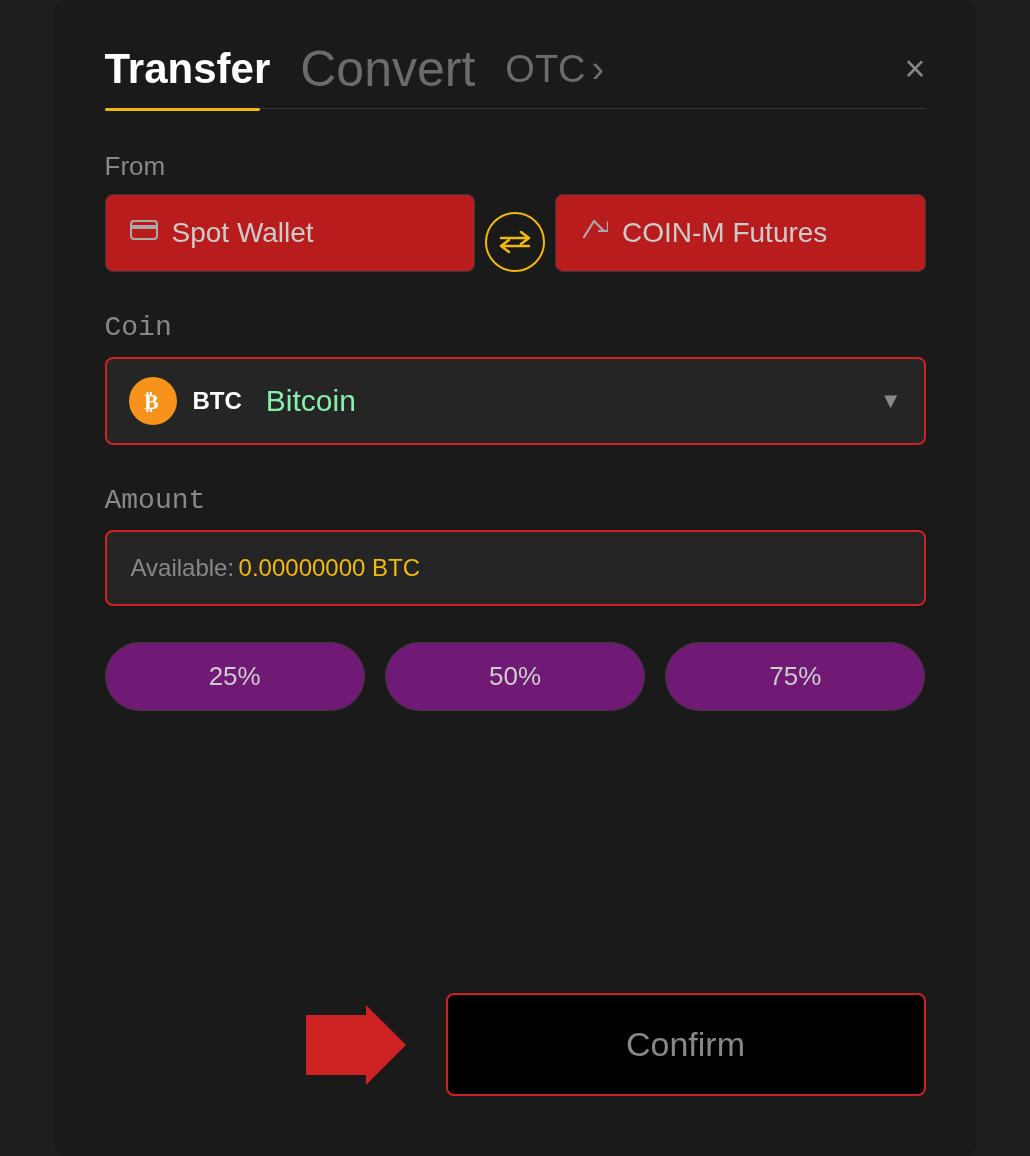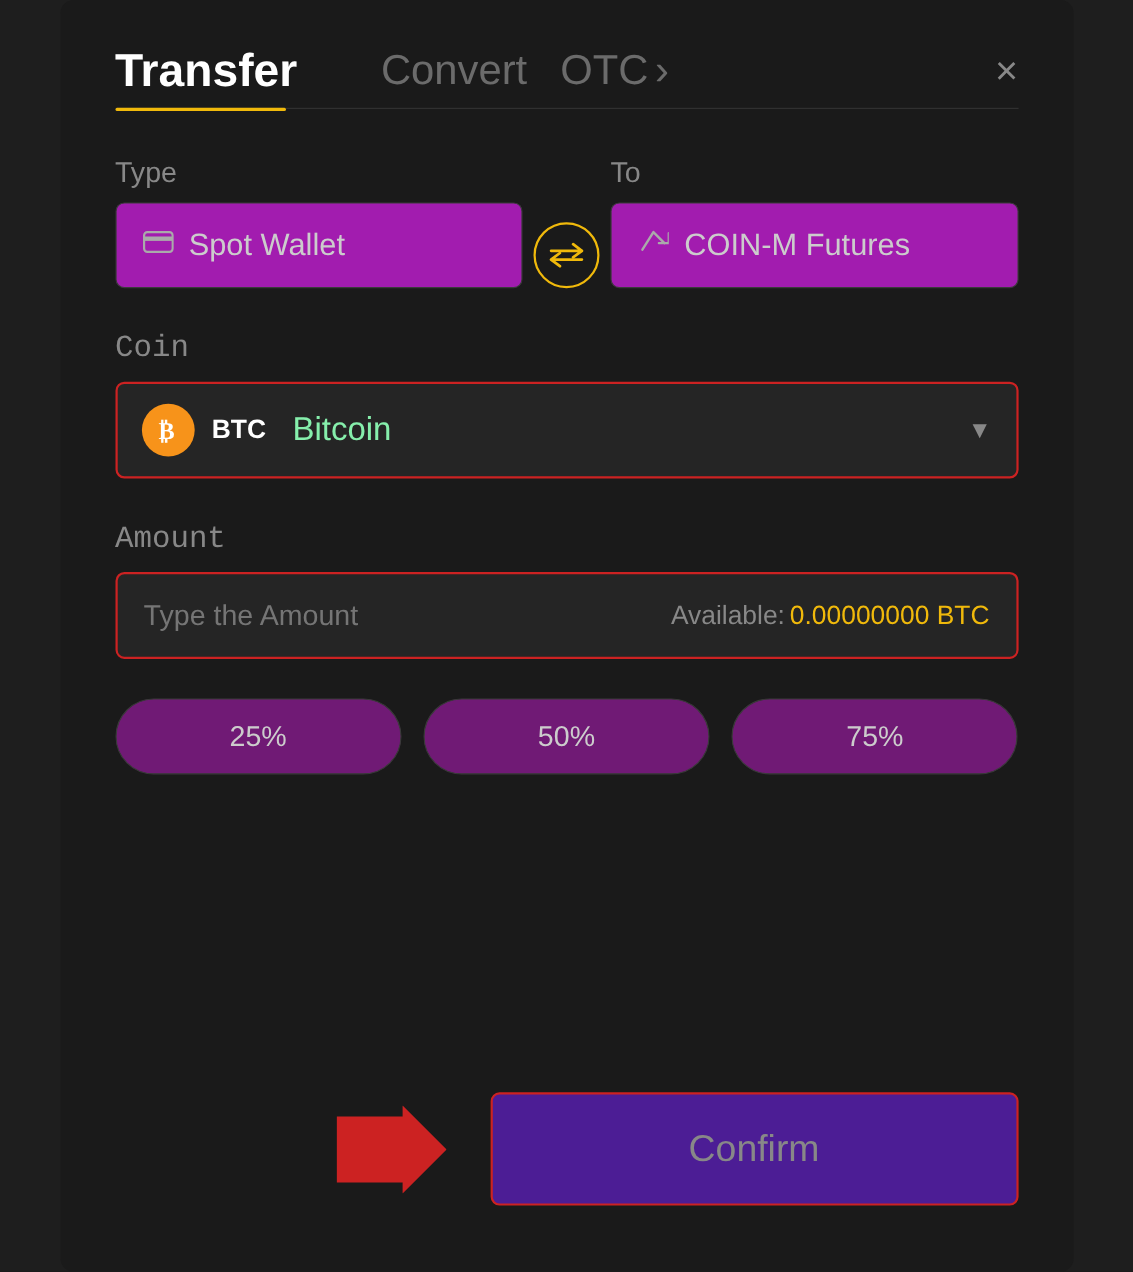--- a/index.html
+++ b/index.html
@@ -33,25 +33,24 @@
     }
 
     .tab-transfer {
       font-size: 42px;
       font-weight: 700;
       color: #ffffff;
       cursor: pointer;
     }
 
     .tab-convert {
-      font-size: 38px;
+      font-size: 50px;
       font-weight: 400;
       color: #6b6b6b;
       cursor: pointer;
-      margin-left: 46px;
     }
 
     .tab-otc {
       font-size: 38px;
       font-weight: 400;
       color: #6b6b6b;
       cursor: pointer;
       display: flex;
       align-items: center;
       gap: 6px;
@@ -107,21 +106,21 @@
       gap: 12px;
     }
 
     .label {
       font-size: 26px;
       color: #888;
       font-weight: 400;
     }
 
     .wallet-box {
-      background: #a21caf;
+      background: #b91c1c;
       border: 1px solid #3a3a3a;
       border-radius: 8px;
       padding: 22px 24px;
       display: flex;
       align-items: center;
       gap: 14px;
       cursor: pointer;
     }
 
     .wallet-box-icon {
@@ -256,21 +255,21 @@
       display: flex;
       align-items: center;
       justify-content: flex-end;
       gap: 40px;
       margin-top: auto;
     }
 
     .confirm-btn {
       flex: 1;
       max-width: 480px;
-      background: #4c1d95;
+      background: #000000;
       border: 2.5px solid #cc2222;
       border-radius: 8px;
       padding: 30px 0;
       text-align: center;
       font-size: 34px;
       color: #888;
       cursor: pointer;
     }
   </style>
 </head>
@@ -288,21 +287,21 @@
     <span class="close-btn">×</span>
   </div>
 
   <div class="tab-underline-container">
     <div class="tab-underline-bg"></div>
     <div class="tab-underline-active"></div>
   </div>
 
   <div class="from-to-section">
     <div class="from-side">
-      <span class="label">Type</span>
+      <span class="label">From</span>
       <div class="wallet-box">
         <span class="wallet-box-icon">
           
           <svg width="28" height="20" viewBox="0 0 28 20" fill="none" xmlns="http://www.w3.org/2000/svg">
             <rect x="1" y="1" width="26" height="18" rx="3" stroke="#aaa" stroke-width="2"></rect>
             <rect x="1" y="5" width="26" height="4" fill="#aaa"></rect>
           </svg>
         </span>
         <span class="wallet-box-text">Spot Wallet</span>
       </div>
@@ -311,21 +310,20 @@
     <div class="swap-btn-container">
       <button class="swap-btn">
         <svg width="32" height="24" viewBox="0 0 32 24" fill="none" xmlns="http://www.w3.org/2000/svg">
           <path d="M2 8H30M30 8L22 2M30 8L22 14" stroke="#f0b90b" stroke-width="2.5" stroke-linecap="round" stroke-linejoin="round"></path>
           <path d="M30 16H2M2 16L10 10M2 16L10 22" stroke="#f0b90b" stroke-width="2.5" stroke-linecap="round" stroke-linejoin="round"></path>
         </svg>
       </button>
     </div>
 
     <div class="to-side">
-      <span class="label">To</span>
       <div class="wallet-box">
         <span class="wallet-box-icon">
           <svg width="28" height="26" viewBox="0 0 28 26" fill="none" xmlns="http://www.w3.org/2000/svg">
             <path d="M4 20L14 4L24 14" stroke="#aaa" stroke-width="2.2" stroke-linecap="round" stroke-linejoin="round"></path>
             <path d="M19 14H28V5" stroke="#aaa" stroke-width="2.2" stroke-linecap="round" stroke-linejoin="round"></path>
           </svg>
         </span>
         <span class="wallet-box-text">COIN-M Futures</span>
       </div>
     </div>
@@ -341,21 +339,20 @@
       </div>
       <span class="coin-name-bold">BTC</span>
       <span class="coin-name-light">Bitcoin</span>
       <span class="coin-chevron">▼</span>
     </div>
   </div>
 
   <div>
     <div class="section-label">Amount</div>
     <div class="amount-box">
-      <input type="text" style="background: transparent; border: none; outline: none; font-size: 26px; color: rgb(85, 85, 85); flex: 1 1 0%;" placeholder="Type the Amount">
       <span>
         <span class="available-text">Available:</span>
         <span class="available-value">0.00000000 BTC</span>
       </span>
     </div>
   </div>
 
   <div class="pct-row">
     <button class="pct-btn">25%</button>
     <button class="pct-btn">50%</button>

